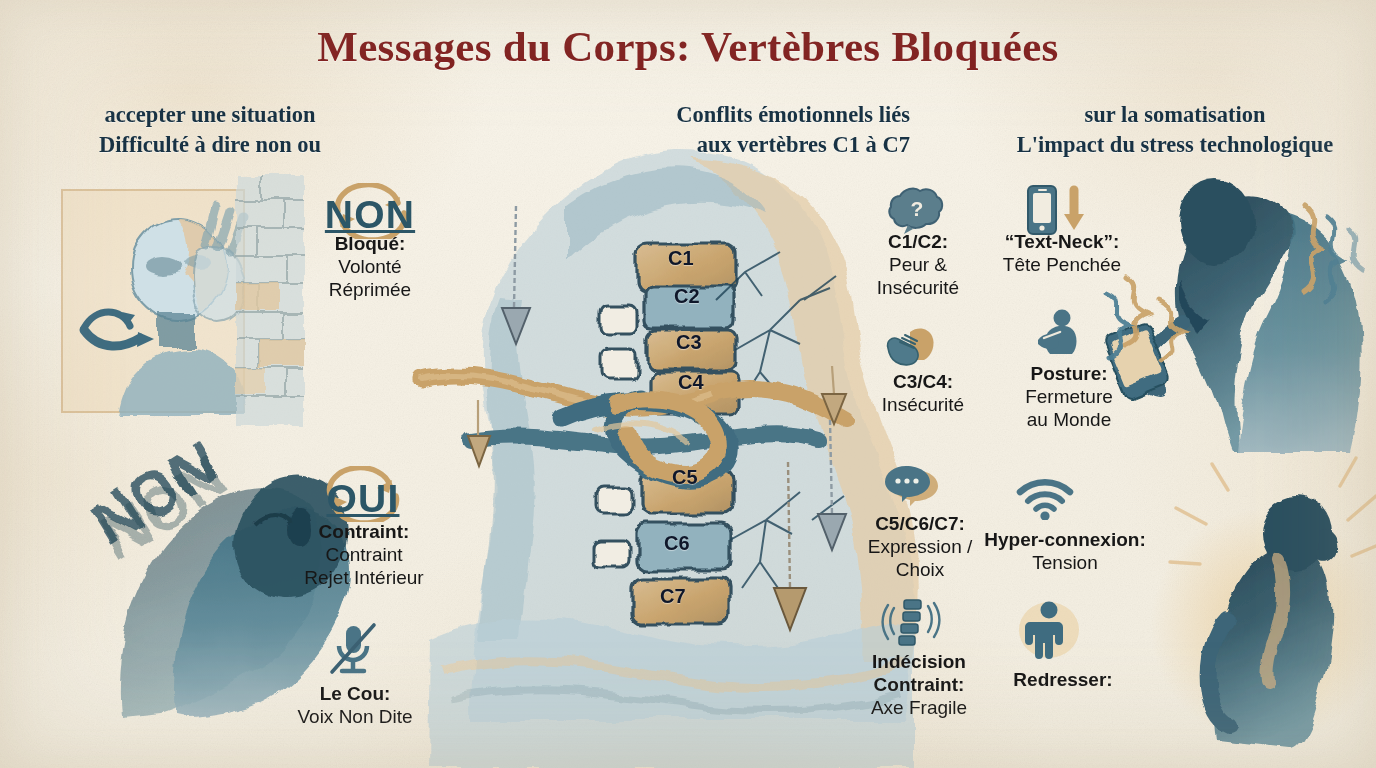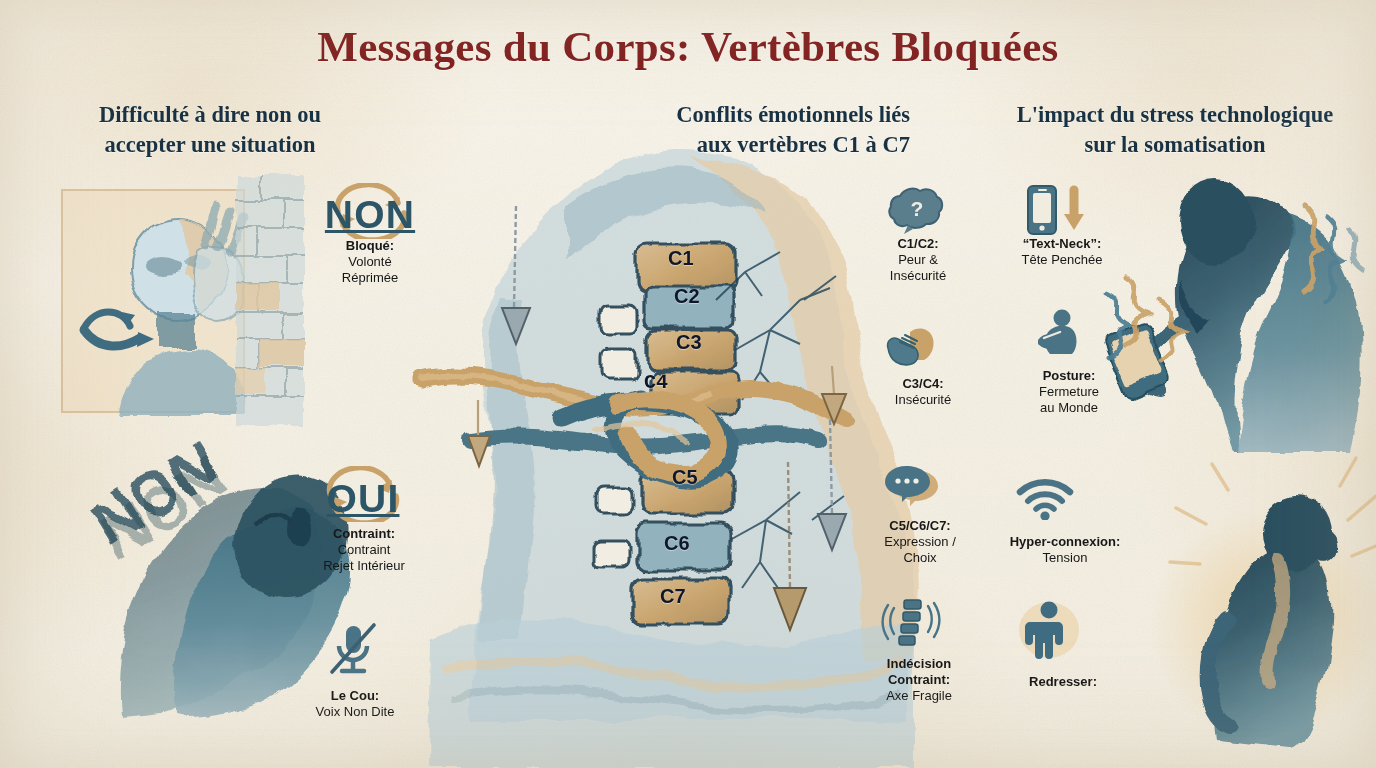--- a/index.html
+++ b/index.html
@@ -42,21 +42,21 @@
     font-size:22.5px;font-weight:700;color:#183244;line-height:1.33;
     text-shadow:0 1px 0 rgba(255,255,255,.5);
   }
   #head-left{left:28px;width:364px;top:100px;}
   #head-mid{left:470px;width:440px;top:100px;text-align:right;}
   #head-right{left:982px;width:386px;top:100px;}
 
   .cap{position:absolute;text-align:center;color:#171717;line-height:1.22;}
   .cap b{display:block;font-weight:700;}
   .cap span{display:block;font-weight:400;}
-  .cap.s16{font-size:13px;margin-top:6px;}
+  .cap.s16{font-size:19px;}
 
   .wordmark{
     position:absolute;text-align:center;
     font-family:"Liberation Sans", sans-serif;
     font-weight:700;font-size:39px;color:#2c5667;letter-spacing:1.2px;text-decoration:underline;
   }
 
   .vlab{
     position:absolute;
     font-family:"Liberation Sans", sans-serif;
@@ -299,30 +299,30 @@
     <path d="M430 640 C500 606 580 618 650 636 C720 654 800 650 870 626
              C890 620 905 622 914 632 L914 768 L428 768 Z" fill="#b9cfd8"></path>
     <path d="M440 672 C520 650 600 666 680 680 C760 694 840 686 906 664" stroke="#e0c193" stroke-width="10" fill="none" opacity=".7"></path>
     <path d="M452 700 C530 682 610 694 690 706 C760 716 840 712 900 694" stroke="#87a8b4" stroke-width="7" fill="none" opacity=".65"></path>
   </g>
 </svg>
 
 <div class="title">Messages du Corps: Vertèbres Bloquées</div>
 
 <div class="colhead" id="head-left">
+  <div>accepter une situation</div>
   <div>Difficulté à dire non ou</div>
-  <div>accepter une situation</div>
 </div>
 <div class="colhead" id="head-mid">
   <div>Conflits émotionnels liés</div>
   <div>aux vertèbres C1 à C7</div>
 </div>
 <div class="colhead" id="head-right">
+  <div>sur la somatisation</div>
   <div>L'impact du stress technologique</div>
-  <div>sur la somatisation</div>
 </div>
 
 <svg class="icon" style="left:308px;top:183px;" width="126" height="56" viewBox="0 0 126 56">
   <path d="M30 28 a30 22 0 0 1 60 -8" stroke="#c9a269" stroke-width="5.5" fill="none" stroke-linecap="round"></path>
   <path d="M92 14 l-3 13 l-12 -5 z" fill="#c9a269"></path>
   <path d="M96 30 a30 22 0 0 1 -62 8" stroke="#c9a269" stroke-width="5.5" fill="none" stroke-linecap="round"></path>
   <path d="M32 44 l3 -13 l12 5 z" fill="#c9a269"></path>
 </svg>
 <div class="wordmark" style="left:310px;top:193px;width:120px;">NON</div>
 <div class="cap s16" style="left:300px;top:232px;width:140px;">
@@ -352,21 +352,21 @@
   <path d="M10 50 L52 3" stroke="#3c6173" stroke-width="3.6" stroke-linecap="round"></path>
 </svg>
 <div class="cap s16" style="left:288px;top:682px;width:134px;">
   <b>Le Cou:</b>
   <span>Voix Non Dite</span>
 </div>
 
 <div class="vlab" style="left:668px;top:247px;">C1</div>
 <div class="vlab" style="left:674px;top:285px;">C2</div>
 <div class="vlab" style="left:676px;top:331px;">C3</div>
-<div class="vlab" style="left:644px;top:371px;font-family:Liberation Mono, monospace;">C4</div>
+<div class="vlab" style="left:678px;top:371px;">C4</div>
 <div class="vlab" style="left:672px;top:466px;">C5</div>
 <div class="vlab" style="left:664px;top:532px;">C6</div>
 <div class="vlab" style="left:660px;top:585px;">C7</div>
 
 <svg class="icon" style="left:886px;top:184px;" width="62" height="52" viewBox="0 0 62 52">
   <path d="M14 12 C8 12 4 17 5 23 C2 26 3 33 8 35 C9 41 16 44 21 41
            C26 45 35 45 40 40 C48 41 54 35 53 28 C58 24 57 15 51 13
            C49 6 40 3 34 7 C28 2 18 5 14 12 Z" fill="#5b7e8c" stroke="#3f6173" stroke-width="2"></path>
   <path d="M22 41 l-4 9 l9 -5 z" fill="#5b7e8c"></path>
   <text x="31" y="32" text-anchor="middle" font-family="Liberation Sans, sans-serif" font-size="21" font-weight="700" fill="#f1ece0">?</text>

